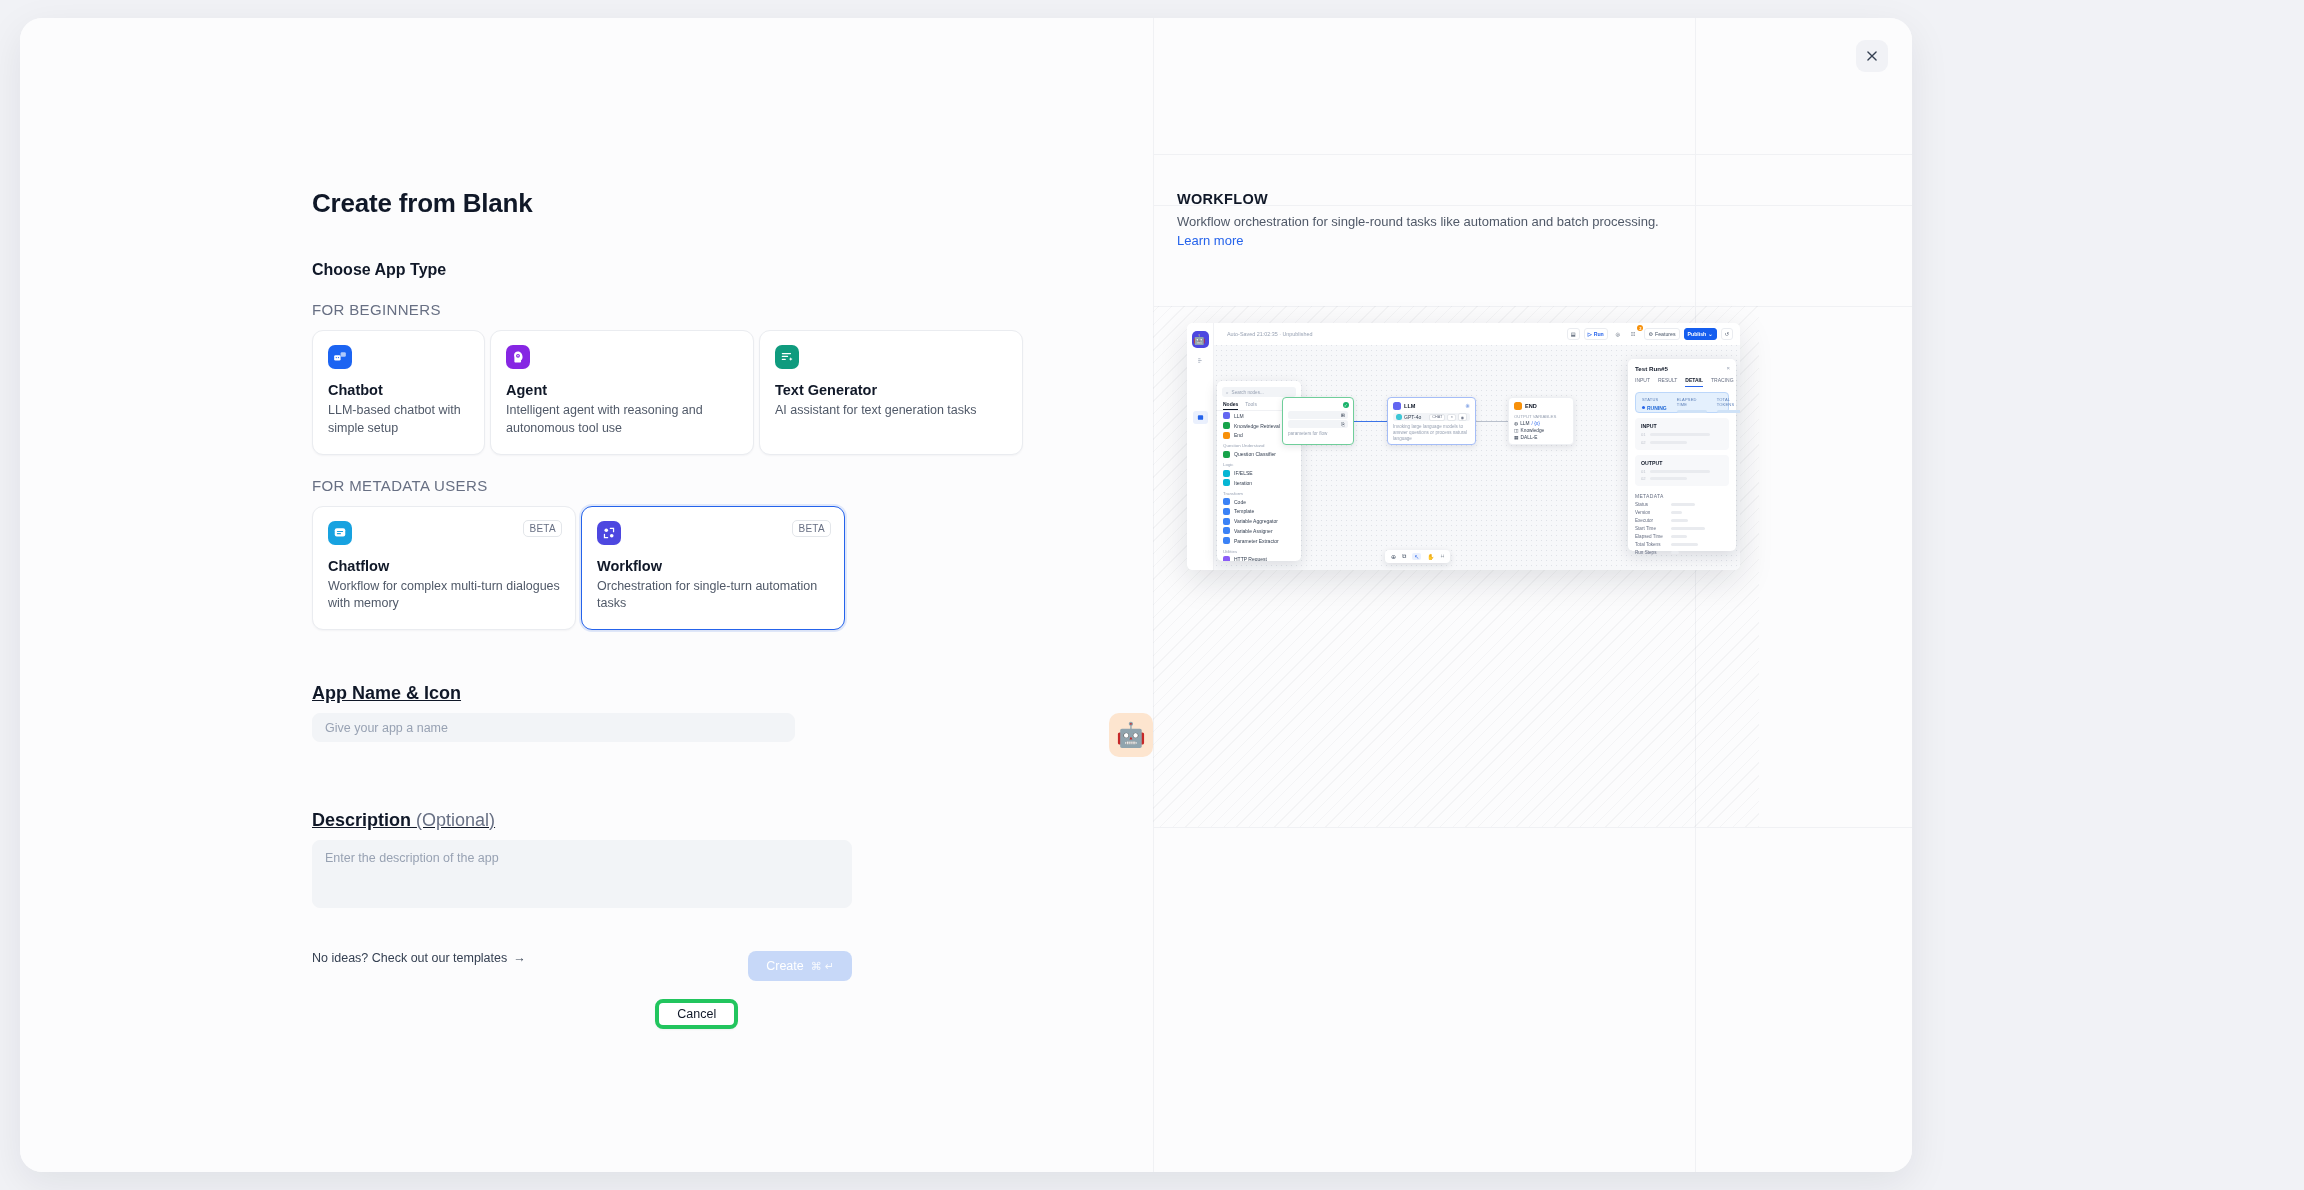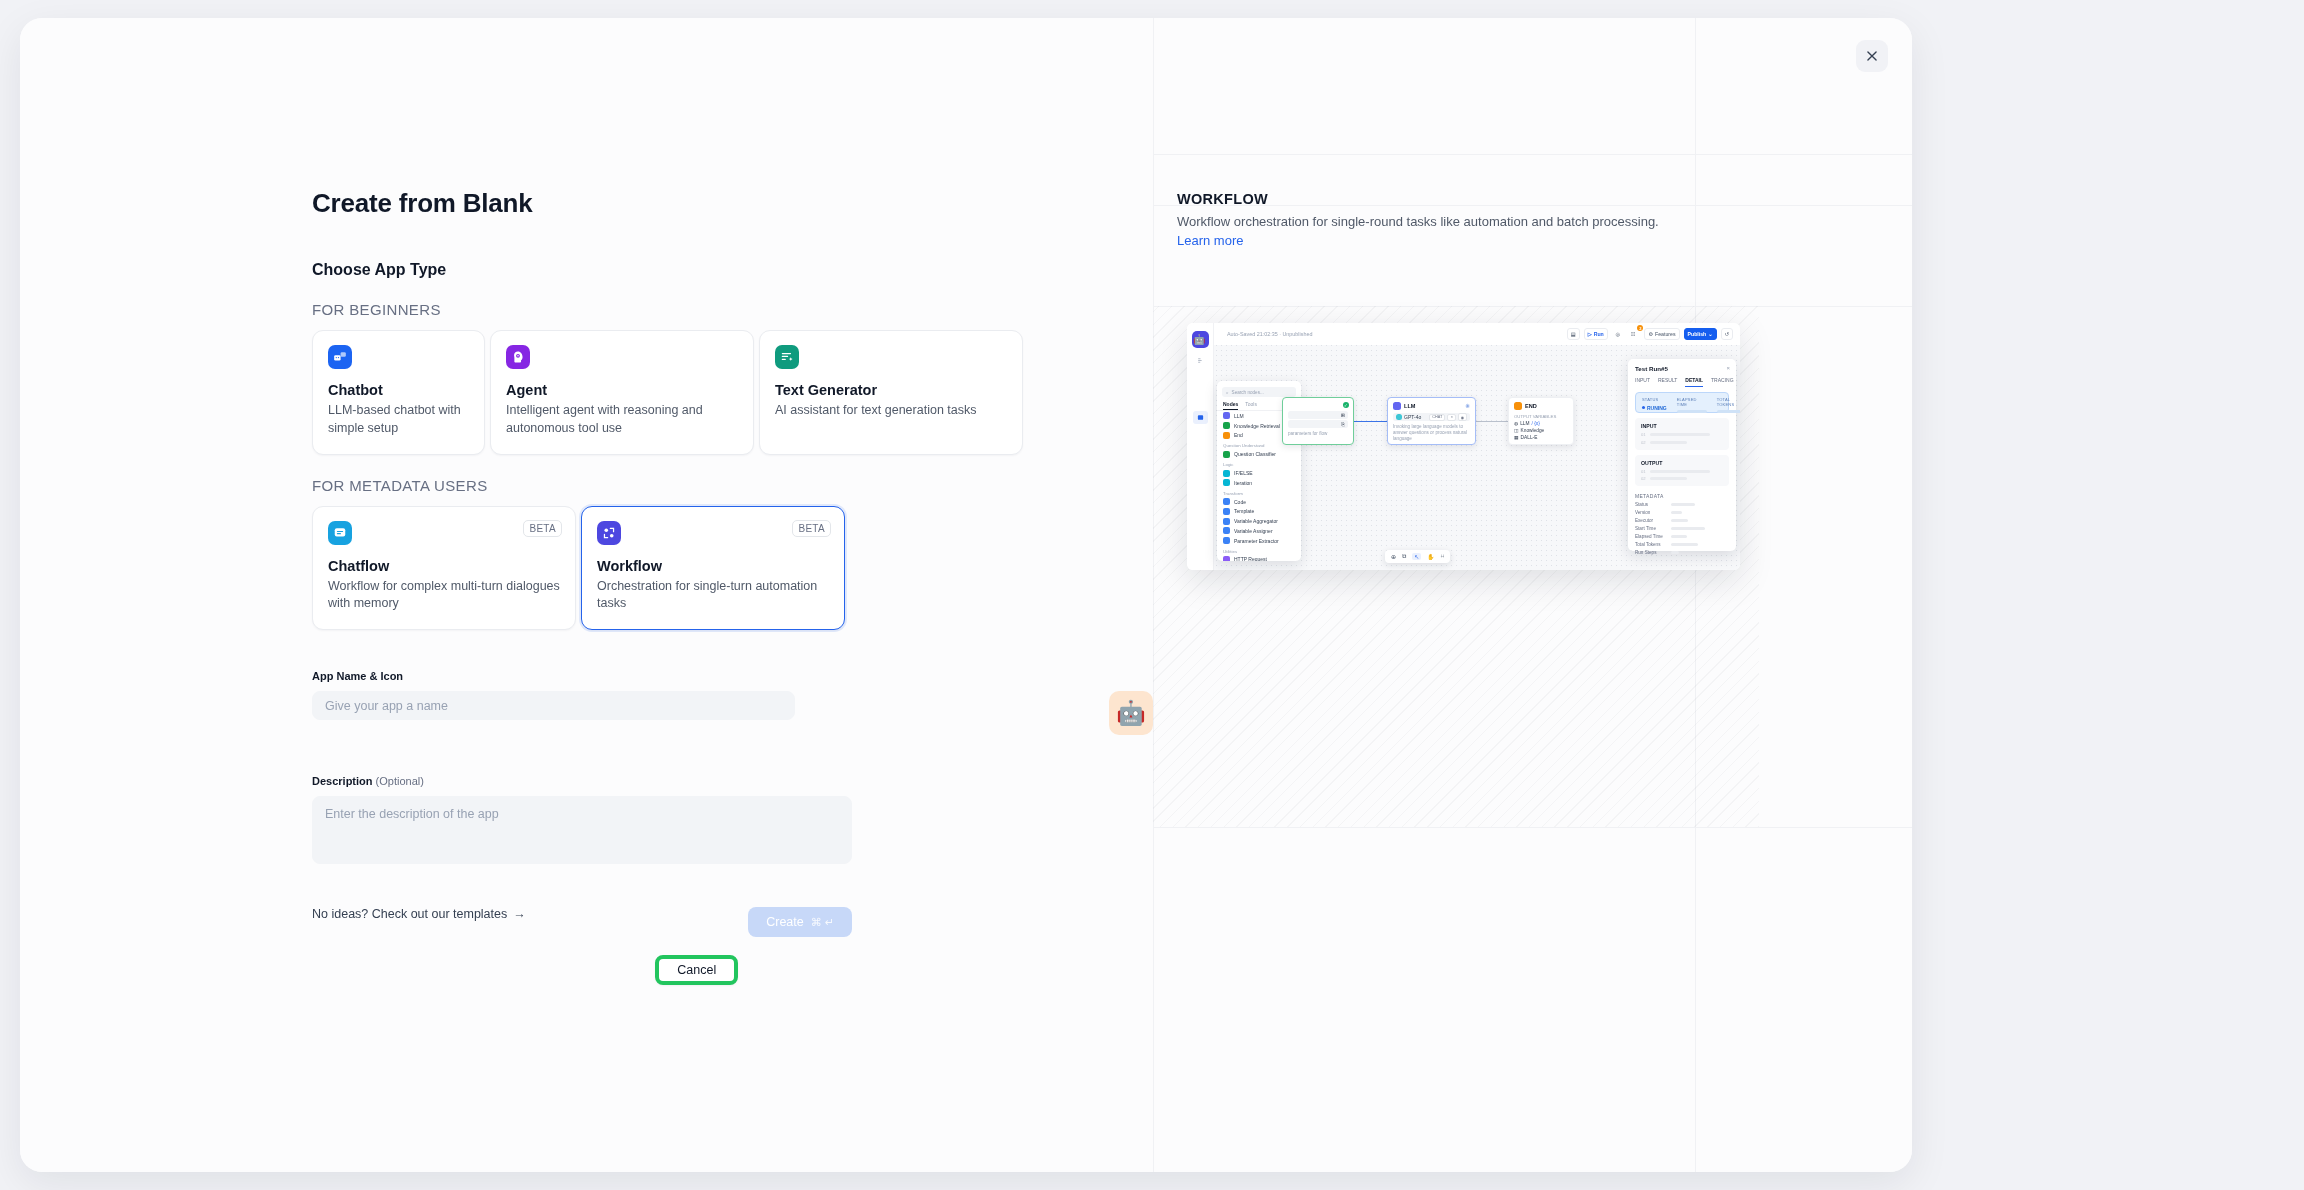--- a/index.html
+++ b/index.html
@@ -68,22 +68,22 @@
   .beta-badge {
     position: absolute; right: 13px; top: 13px;
     font-size: 10px; font-weight: 500; color: #676f83;
     border: 1px solid #e3e6ea; border-radius: 5px;
     padding: 2px 5px; background: #fff;
     letter-spacing: 0.3px;
   }
 
   
   .form-label {
-    margin-top: 40px;
-    font-size: 11px; font-weight: 700; color: #101828;
+    margin-top: 53px;
+    font-size: 18px; font-weight: 700; color: #101828; text-decoration: underline;
   }
   .form-label .opt { font-weight: 400; color: #676f83; }
   .name-row { display: flex; align-items: flex-start; gap: 15px; margin-top: 9px; justify-content: space-between; }
   .text-input {
     width: 483px; height: 29px;
     background: #f2f4f7; border: 1px solid #f2f4f7;
     border-radius: 8px;
     padding: 0 12px;
     font-size: 12.5px; color: #101828;
     font-family: "Liberation Sans", sans-serif;

